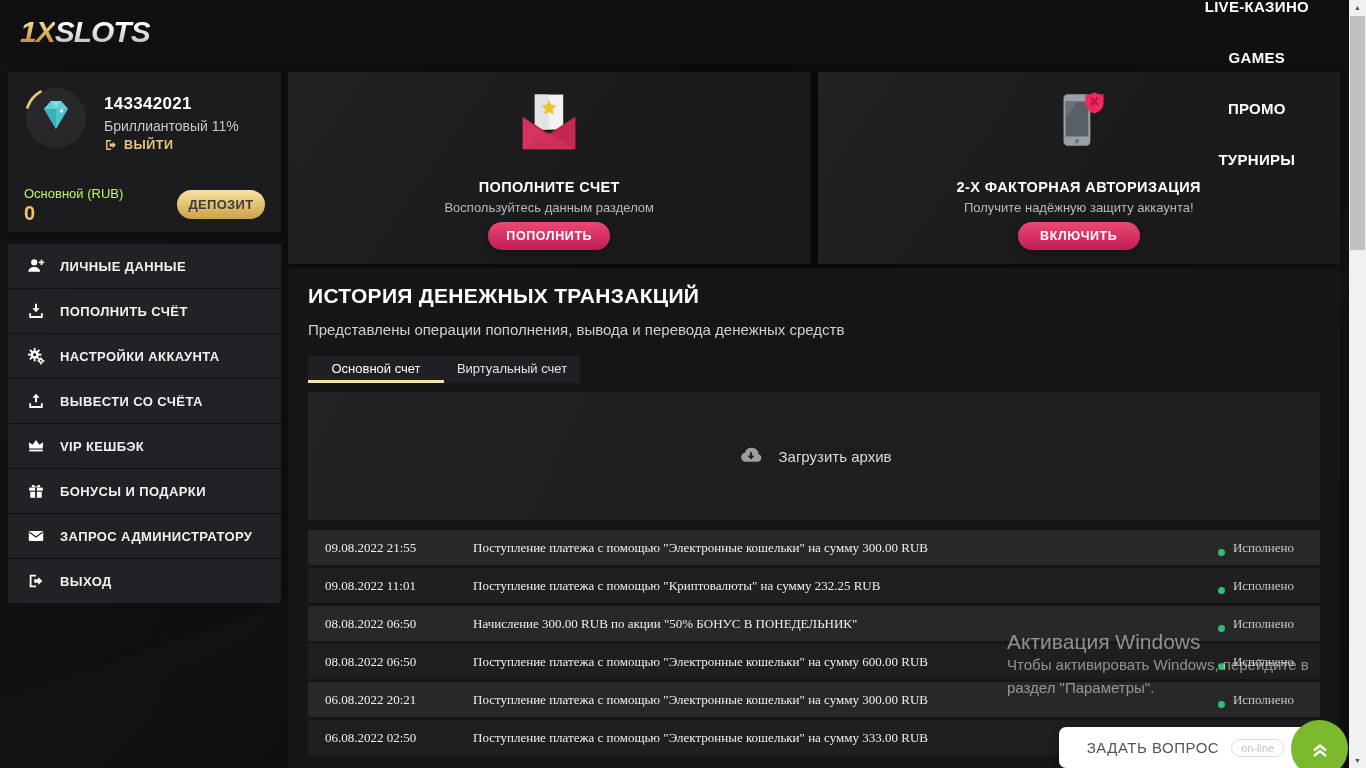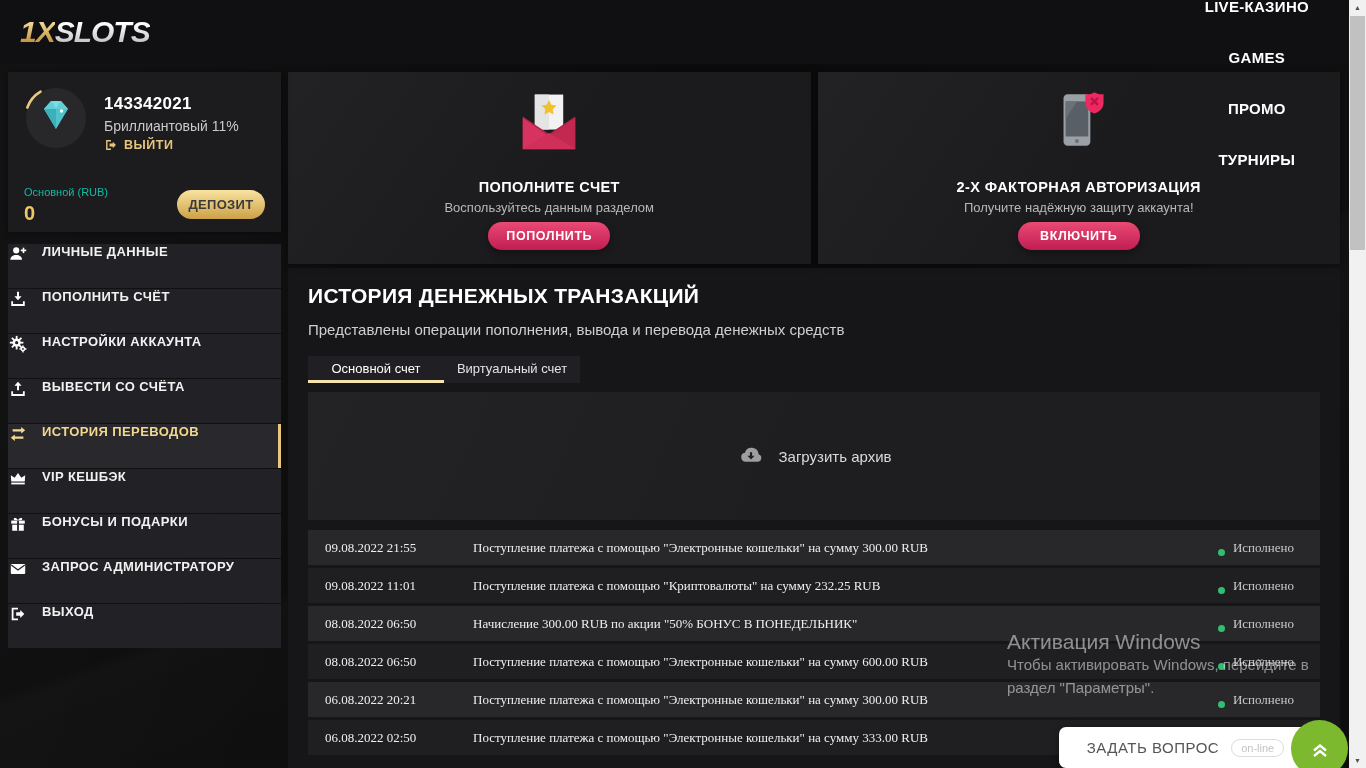--- a/index.html
+++ b/index.html
@@ -25,27 +25,27 @@
   .sb-down{bottom:0;}
   .sb-thumb{position:absolute;left:1px;top:16px;width:15px;height:234px;background:#c1c1c1;cursor:pointer;}
   
   .sidebar{position:absolute;left:8px;top:72px;width:273px;z-index:4;}
   .user-card{position:relative;height:160px;background:#1c1c1f;box-shadow:0 0 8px rgba(0,0,0,.45);}
   .avatar{position:absolute;left:16px;top:14px;width:64px;height:64px;}
   .u-id{position:absolute;left:96px;top:22px;font-size:17px;font-weight:bold;color:#fff;letter-spacing:.3px;}
   .u-level{position:absolute;left:96px;top:46px;font-size:14px;color:#c9c9c9;}
   .u-logout{position:absolute;left:96px;top:66px;display:flex;align-items:center;gap:6px;cursor:pointer;}
   .u-logout span{font-size:12.5px;font-weight:bold;color:#e6c57d;letter-spacing:.5px;}
-  .w-label{position:absolute;left:16px;top:114px;font-size:11px;color:#14b8a6;}
+  .w-label{position:absolute;left:16px;top:114px;font-size:13px;color:#bef264;}
   .w-balance{position:absolute;left:16px;top:130px;font-size:20px;font-weight:bold;color:#f0c861;}
   .deposit-btn{position:absolute;right:16px;top:118px;width:88px;height:29px;border-radius:15px;cursor:pointer;
     background:linear-gradient(180deg,#f9e3a0,#cda147);color:#3b3b3b;font-weight:bold;font-size:13px;
     display:flex;align-items:center;justify-content:center;letter-spacing:.3px;}
   .menu{margin-top:12px;}
-  .menu-item{height:44px;margin-bottom:1px;background:#222226;display:flex;cursor:pointer;position:relative;}
+  .menu-item{height:44px;margin-bottom:1px;background:#222226;display:flex;align-items:center;padding-left:18px;cursor:pointer;position:relative;}
   .mi-icon{width:20px;height:20px;display:flex;align-items:center;justify-content:center;}
   .mi-label{margin-left:14px;font-size:13px;font-weight:bold;color:#f2f2f2;letter-spacing:.4px;}
   .menu-item.active{background:#29292d;}
   .menu-item.active::after{content:"";position:absolute;right:0;top:0;bottom:0;width:3px;background:#e9c87e;}
   .menu-item.active .mi-label{color:#f2d78f;}
   .menu-item.active .mi-icon svg *{fill:#f2d78f;}
   
   .cards{position:absolute;left:288px;top:72px;width:1052px;display:flex;gap:7px;z-index:3;}
   .promo-card{flex:1;height:192px;background:#1b1b1e;position:relative;text-align:center;overflow:hidden;box-shadow:0 0 8px rgba(0,0,0,.4);}
   .promo-card::before{content:"";position:absolute;inset:0;pointer-events:none;
@@ -189,29 +189,20 @@
         <div class="menu-item">
           <span class="mi-icon">
             <svg viewBox="0 0 20 20" width="18" height="18" fill="#fff">
               <path d="M10 2l4 4.5h-2.9v5H8.9v-5H6z"></path>
               <path d="M2.5 12.5h2v3h11v-3h2v5.2h-15z"></path>
             </svg>
           </span>
           <span class="mi-label">ВЫВЕСТИ СО СЧЁТА</span>
         </div>
 
-        <div class="menu-item active">
-          <span class="mi-icon">
-            <svg viewBox="0 0 20 20" width="18" height="18" fill="#fff">
-              <path d="M13.5 2.3L18 5.9l-4.5 3.6V7.1H4V4.7h9.5z"></path>
-              <path d="M6.5 10.5L2 14.1l4.5 3.6v-2.4H16v-2.4H6.5z"></path>
-            </svg>
-          </span>
-          <span class="mi-label">ИСТОРИЯ ПЕРЕВОДОВ</span>
-        </div>
 
         <div class="menu-item">
           <span class="mi-icon">
             <svg viewBox="0 0 20 20" width="18" height="18" fill="#fff">
               <path d="M2.5 16v-2h15v2z"></path>
               <path d="M2.5 12.8L2 5.8l4.3 2.7L10 3.4l3.7 5.1L18 5.8l-.5 7z"></path>
             </svg>
           </span>
           <span class="mi-label">VIP КЕШБЭК</span>
         </div>

